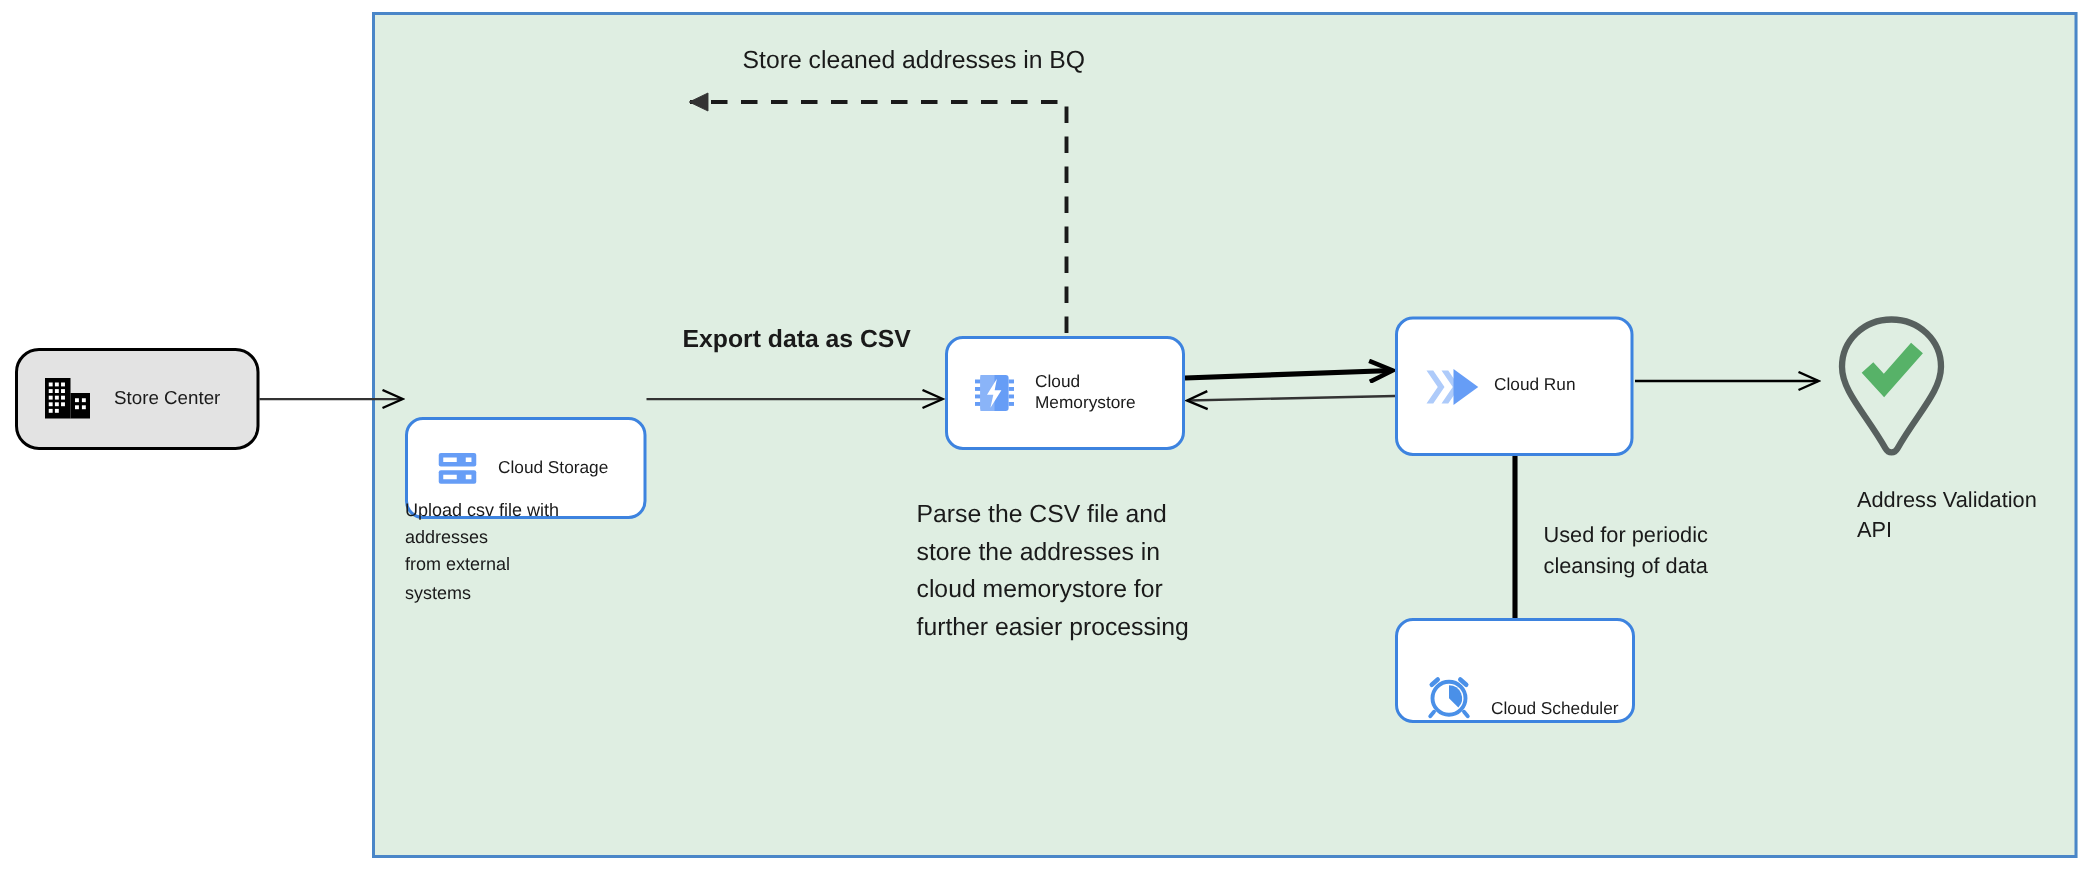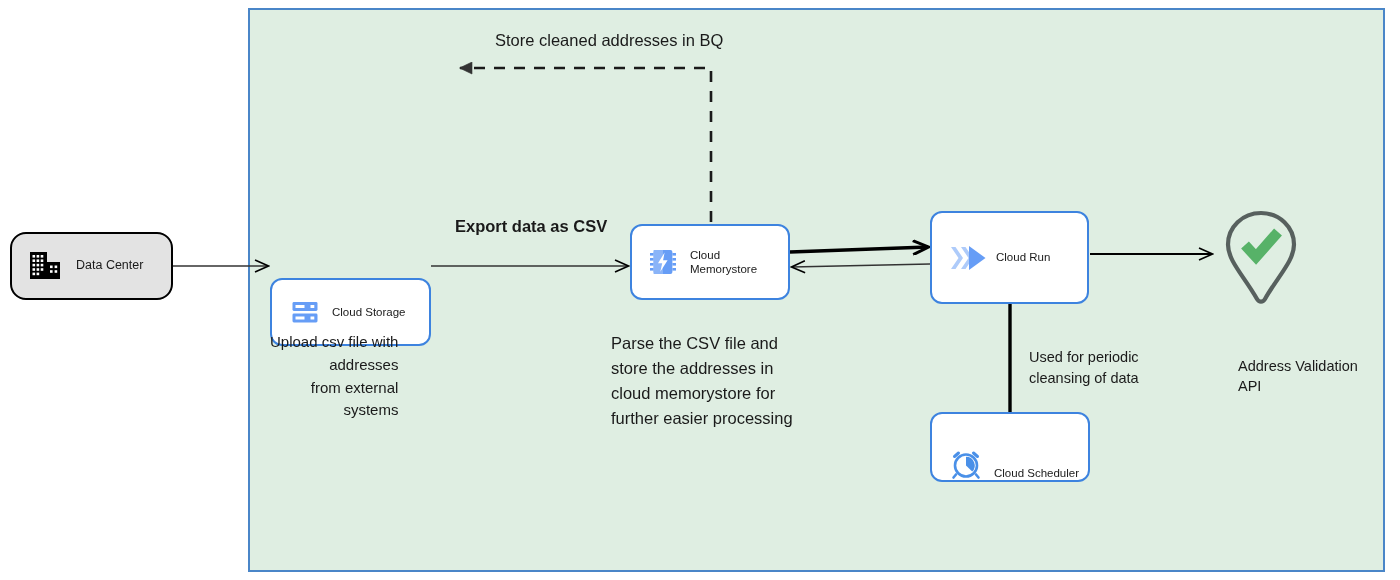--- a/index.html
+++ b/index.html
@@ -103,43 +103,41 @@
     position: absolute;
     left: 1216px; top: 208px; width: 90px; height: 100px;
   }
   #label-addressapi {
     position: absolute;
     left: 1238px; top: 325px; width: 150px;
     font-size: 14.5px;
     color: #1a1a1a;
     line-height: 1.35;
     white-space: pre-line;
-    margin-top: 32px;
   }
   
   .annotation {
     position: absolute;
     color: #1a1a1a;
     white-space: pre-line;
   }
   #ann-store-bq {
     left: 495px; top: 31px;
     font-size: 16.5px;
     text-align: right;
   }
   #ann-export-csv {
     left: 455px; top: 217px;
     font-size: 16.5px;
     font-weight: bold;
   }
   #ann-upload {
     left: 270px; top: 331px;
-    font-size: 15px;
+    font-size: 12px;
     line-height: 1.52;
-    text-align: right;
   }
   #ann-parse {
     left: 611px; top: 331px;
     font-size: 16.5px;
     line-height: 1.52;
   }
   #ann-periodic {
     left: 1029px; top: 347px;
     font-size: 14.5px;
     line-height: 1.43;
@@ -224,21 +222,21 @@
           <rect x="11.7" y="17.2" width="2.6" height="2.6"></rect>
           <rect x="3.5" y="21.6" width="2.6" height="2.6"></rect>
           <rect x="7.6" y="21.6" width="2.6" height="2.6"></rect>
           <rect x="21" y="14.5" width="2.6" height="2.6"></rect>
           <rect x="25.6" y="14.5" width="2.6" height="2.6"></rect>
           <rect x="21" y="19.2" width="2.6" height="2.6"></rect>
           <rect x="25.6" y="19.2" width="2.6" height="2.6"></rect>
         </g>
       </svg>
     </span>
-    <span class="node-label">Data Center</span>
+    <span class="node-label">Store Center</span>
   </div>
 
 
   <div class="node" id="node-cloudstorage">
     <span class="node-icon">
       <svg width="28" height="28" viewBox="0 0 28 28" xmlns="http://www.w3.org/2000/svg">
         <rect x="1.5" y="4" width="25" height="9" rx="1.4" fill="#669df6"></rect>
         <rect x="1.5" y="15.5" width="25" height="9" rx="1.4" fill="#669df6"></rect>
         <rect x="4.5" y="7" width="9" height="3" fill="#fff"></rect>
         <rect x="19.5" y="7" width="3.8" height="3" fill="#fff"></rect>

